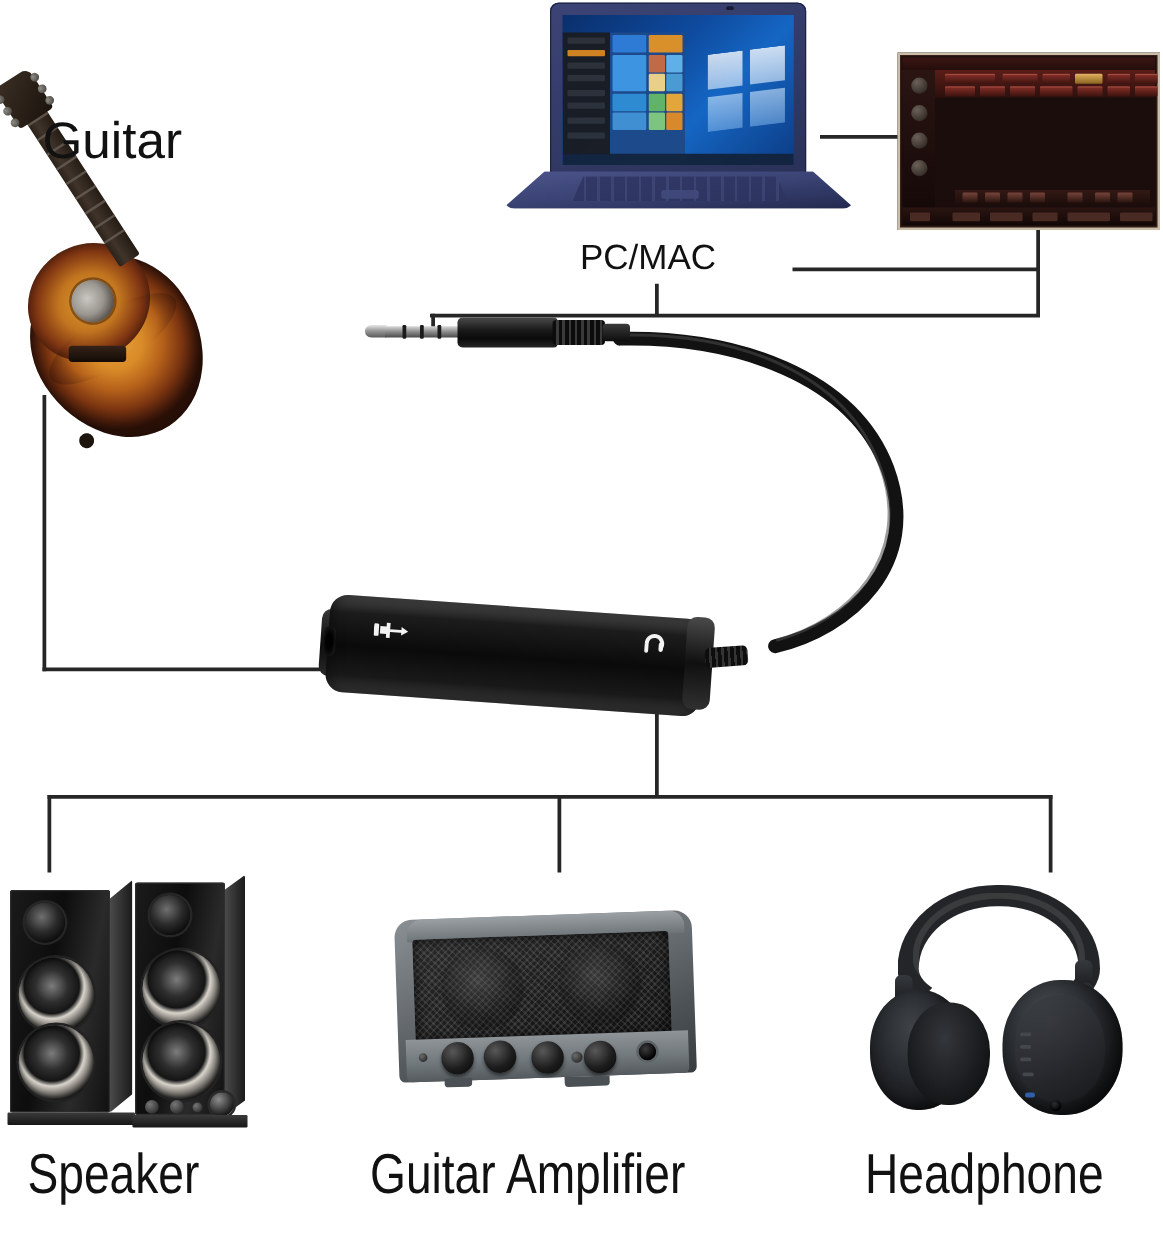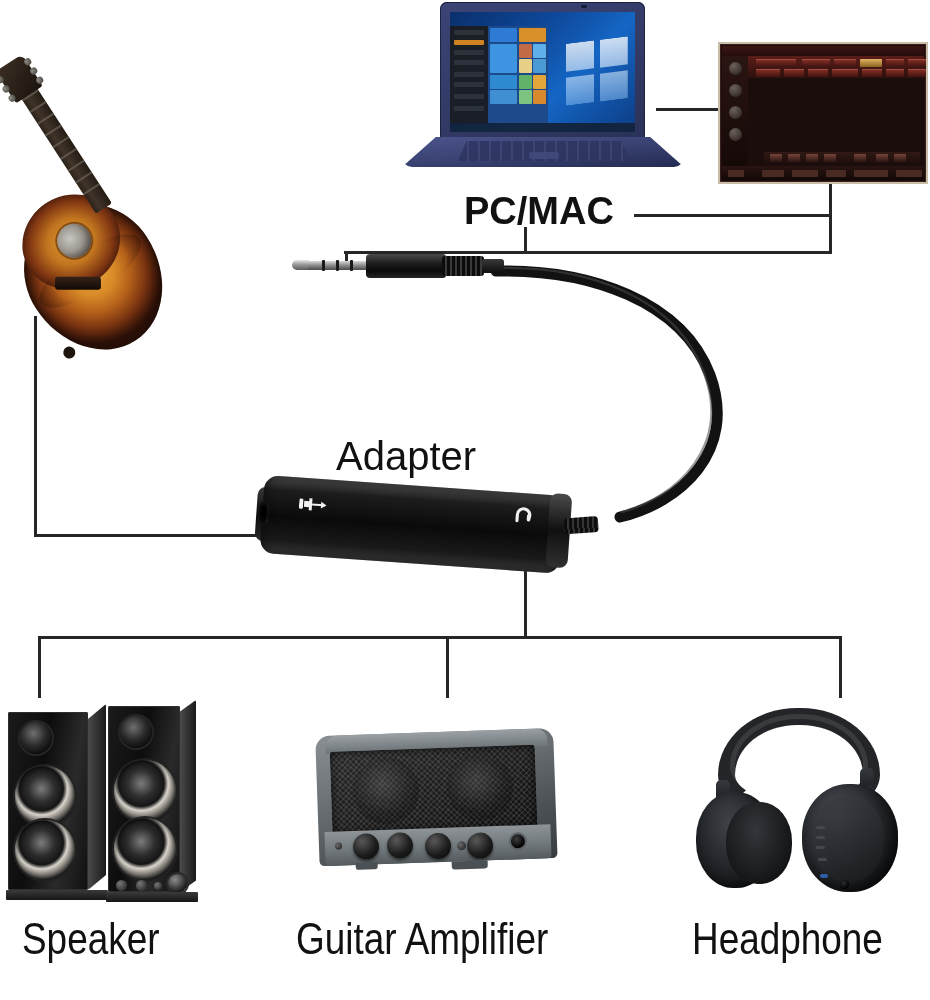--- a/index.html
+++ b/index.html
@@ -283,20 +283,21 @@
         <div class="g-peg" style="left:-4px;top:17px"></div>
         <div class="g-peg" style="left:-4px;top:28px"></div>
         <div class="g-peg" style="left:29px;top:6px"></div>
         <div class="g-peg" style="left:29px;top:17px"></div>
         <div class="g-peg" style="left:29px;top:28px"></div>
       </div>
       <div class="g-jack"></div>
     </div>
   </div>
 
+  <div class="lbl lbl-wide" style="left:34px;top:92px;font-size:41px;">Guitar</div>
 
   <div class="obj" id="laptop">
     <div class="lp-lidout">
       <div class="lp-cam"></div>
     </div>
     <div class="lp-screen">
       <div class="lp-winlogo"></div>
       <div class="lp-start">
         <div class="lp-startrow" style="top:4px"></div>
         <div class="lp-startrow hl" style="top:14px"></div>
@@ -322,21 +323,21 @@
         <div class="tile" style="background:#7cc47f"></div>
         <div class="tile" style="background:#d8892c"></div>
       </div>
       <div class="lp-task"></div>
     </div>
     <div class="lp-base"></div>
     <div class="lp-kb"></div>
     <div class="lp-pad"></div>
   </div>
 
-  <div class="lbl lbl-wide" style="left:464px;top:192px;font-size:38px;font-weight:bold;">PC/MAC</div>
+  <div class="lbl lbl-wide" style="left:464px;top:192px;font-size:28px;">PC/MAC</div>
 
   <div class="obj" id="software">
     <div class="sw-frame">
       <div class="sw-top"></div>
       <div class="sw-rack">
         <div class="sw-btn" style="left:34px;top:3px;width:40px;"></div>
         <div class="sw-btn" style="left:80px;top:3px;width:28px;"></div>
         <div class="sw-btn" style="left:112px;top:3px;width:22px;"></div>
         <div class="sw-btn amber" style="left:138px;top:3px;width:22px;"></div>
         <div class="sw-btn" style="left:164px;top:3px;width:18px;"></div>
@@ -406,21 +407,20 @@
         <path d="M22 4.6 L27.5 8 L22 11.4 z" fill="#f2f2f2"></path>
       </svg>
 
       <svg class="ad-icoPhone" viewBox="0 0 18 22">
         <path d="M14.5 14 a6.2 6.2 0 1 0 -12 -2 v6" stroke="#f2f2f2" stroke-width="3.1" fill="none" stroke-linecap="round"></path>
         <rect x="12.2" y="10.5" width="3.6" height="7.5" rx="1.8" fill="#f2f2f2"></rect>
       </svg>
     </div>
   </div>
 
-  <div class="lbl lbl-wide" style="left:336px;top:436px;font-size:40px;">Adapter</div>
 
   <div class="obj" id="speakers">
 
     <div class="sp sp-face" style="left:4px;top:18px;width:80px;height:178px;"></div>
     <div class="sp sp-side" style="left:84px;top:10px;width:18px;height:186px;
          clip-path:polygon(0 8%,100% 0,100% 92%,0 100%);"></div>
     <div class="twt" style="left:16px;top:28px;width:32px;height:32px;"></div>
     <div class="drv" style="left:11px;top:72px;width:60px;height:60px;"></div>
     <div class="drv" style="left:11px;top:126px;width:60px;height:60px;"></div>
     <div class="sp-base" style="left:2px;top:196px;width:102px;height:10px;"></div>

